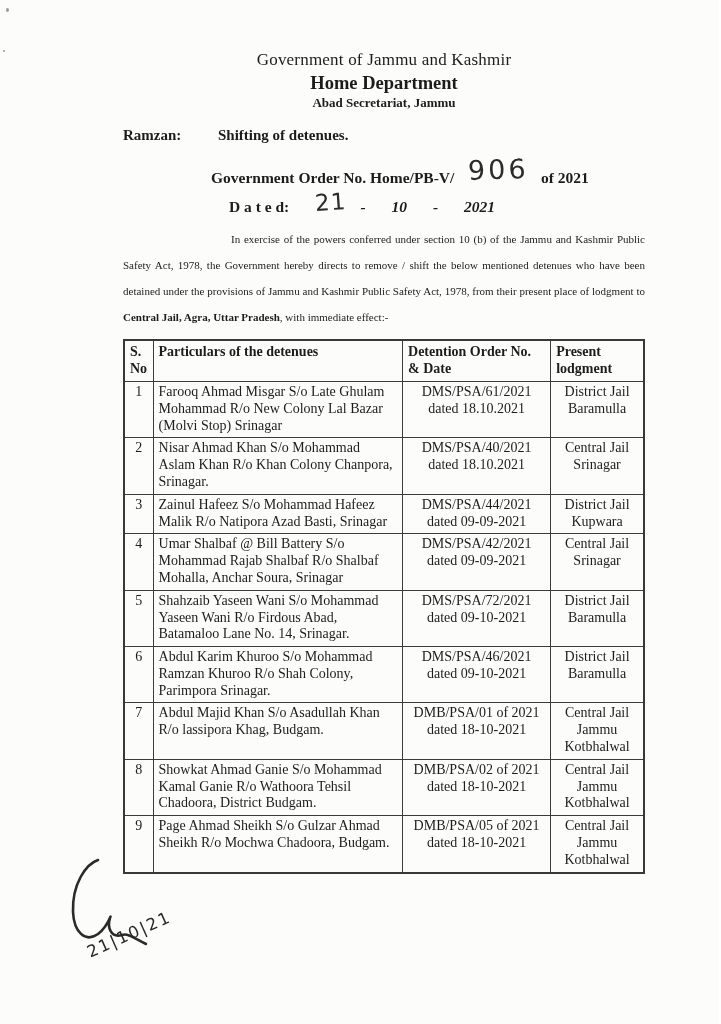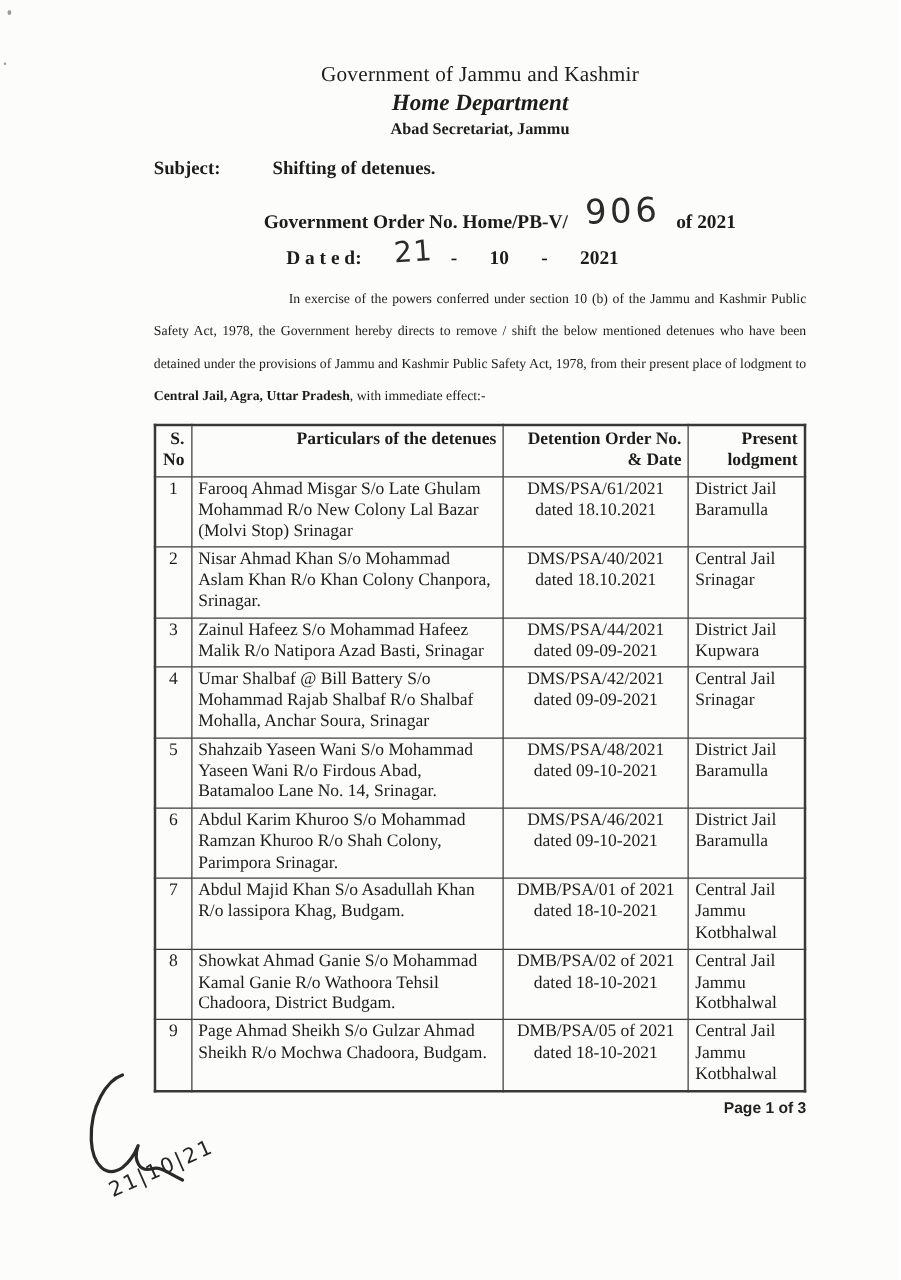--- a/index.html
+++ b/index.html
@@ -10,61 +10,61 @@
     font-family:"Liberation Serif", serif;
     color:#1c1c1c;
     overflow:hidden;
   }
   .speck{position:absolute;background:#9a9a9a;border-radius:50%;}
   .content{
     position:absolute;left:123px;top:50px;width:522px;
   }
   .doc-header{text-align:center;line-height:1.22;}
   .t1{font-size:17px;letter-spacing:.2px;}
-  .t2{font-size:18.5px;font-weight:bold;margin-top:1px;font-style:italic;}
+  .t2{font-size:18.5px;font-weight:bold;margin-top:1px;}
   .t3{font-size:13px;font-weight:bold;margin-top:1px;}
   .subject-row{margin-top:16px;font-weight:bold;font-size:15px;display:flex;}
   .subject-row .lbl{width:95px;flex:0 0 95px;}
   .order-block{margin-top:14px;margin-left:88px;font-weight:bold;font-size:15.5px;}
   .order-line{white-space:nowrap;}
   .dated-line{margin-top:2px;margin-left:18px;white-space:nowrap;}
   .hand{
     font-family:"DejaVu Sans", sans-serif;
     font-weight:400;color:#2b2b2b;
     display:inline-block;
   }
   .num906{font-size:27px;transform:translateY(-4px) rotate(-2deg);margin:0 12px 0 14px;letter-spacing:3px;}
   .num21{font-size:23px;transform:translateY(-2px) rotate(-4deg);margin:0 14px 0 26px;letter-spacing:1px;}
-  .dated-rest{word-spacing:22px;}
+  .dated-rest{word-spacing:22px;font-style:italic;}
   .body-para{
     margin:10px 0 0 0;
     font-size:11px;line-height:25.8px;
     text-align:justify;text-indent:108px;
   }
   table.detenue{
     margin-top:9px;
     border-collapse:collapse;
     width:522px;
     font-size:14px;line-height:16.8px;
     border:2.5px solid #383838;
   }
   table.detenue th, table.detenue td{
     border:1.6px solid #3c3c3c;
     vertical-align:top;
     padding:2px 5px 3px 5px;
   }
-  table.detenue th{font-weight:bold;text-align:right;padding-top:3px;}
+  table.detenue th{font-weight:bold;text-align:left;padding-top:3px;}
   .col-sno{width:26px;}
   .col-part{width:246px;}
   .col-det{width:146px;}
   .col-lodg{width:92px;}
   td.sno{text-align:center;}
   td.part{text-align:left;padding-left:8px;margin-top:48px;}
   td.det{text-align:center;}
-  td.lodg{text-align:left;}
+  td.lodg{text-align:center;}
   .page-num{
     text-align:right;
     font-family:"Liberation Sans", sans-serif;
     font-weight:bold;font-size:12.5px;
     margin-top:5px;color:#222;
   }
   .signature-wrap{position:absolute;left:52px;top:856px;width:130px;height:120px;}
   .hw-date{
     position:absolute;left:84px;top:925px;
     font-family:"DejaVu Sans", sans-serif;
@@ -83,21 +83,21 @@
 
   <div class="content">
 
     <div class="doc-header">
       <div class="t1">Government of Jammu and Kashmir</div>
       <div class="t2">Home Department</div>
       <div class="t3">Abad Secretariat, Jammu</div>
     </div>
 
     <div class="subject-row">
-      <span class="lbl">Subject:</span>
+      <span class="lbl">Ramzan:</span>
       <span>Shifting of detenues.</span>
     </div>
 
     <div class="order-block">
       <div class="order-line">
         <span>Government Order No. Home/PB-V/</span><span class="hand num906">906</span><span>of 2021</span>
       </div>
       <div class="dated-line">
         <span>D a t e d:</span><span class="hand num21">21</span><span class="dated-rest">- 10 - 2021</span>
       </div>
@@ -158,21 +158,21 @@
           <div>DMS/PSA/42/2021</div>
           <div>dated 09-09-2021</div>
         </td>
         <td class="lodg">Central Jail Srinagar</td>
       </tr>
 
       <tr>
         <td class="sno">5</td>
         <td class="part">Shahzaib Yaseen Wani S/o Mohammad Yaseen Wani R/o Firdous Abad, Batamaloo Lane No. 14, Srinagar.</td>
         <td class="det">
-          <div>DMS/PSA/48/2021</div>
+          <div>DMS/PSA/72/2021</div>
           <div>dated 09-10-2021</div>
         </td>
         <td class="lodg">District Jail Baramulla</td>
       </tr>
 
       <tr>
         <td class="sno">6</td>
         <td class="part">Abdul Karim Khuroo S/o Mohammad Ramzan Khuroo R/o Shah Colony, Parimpora Srinagar.</td>
         <td class="det">
           <div>DMS/PSA/46/2021</div>
@@ -206,21 +206,20 @@
         <td class="part">Page Ahmad Sheikh S/o Gulzar Ahmad Sheikh R/o Mochwa Chadoora, Budgam.</td>
         <td class="det">
           <div>DMB/PSA/05 of 2021</div>
           <div>dated 18-10-2021</div>
         </td>
         <td class="lodg">Central Jail Jammu Kotbhalwal</td>
       </tr>
     </tbody>
     </table>
 
-    <div class="page-num">Page 1 of 3</div>
   </div>
 
   <div class="signature-wrap">
     <svg width="130" height="120" viewBox="0 0 130 120">
       <path d="M 46 4 C 34 8 20 28 21 56 C 22 76 33 87 46 78 C 56 70 60 56 58 62 C 55 72 59 82 70 79 C 76 77 82 82 94 88" fill="none" stroke="#2a2a2a" stroke-width="2.6" stroke-linecap="round"></path>
     </svg>
   </div>
   <div class="hw-date">21|10|21</div>
 
 </div>

